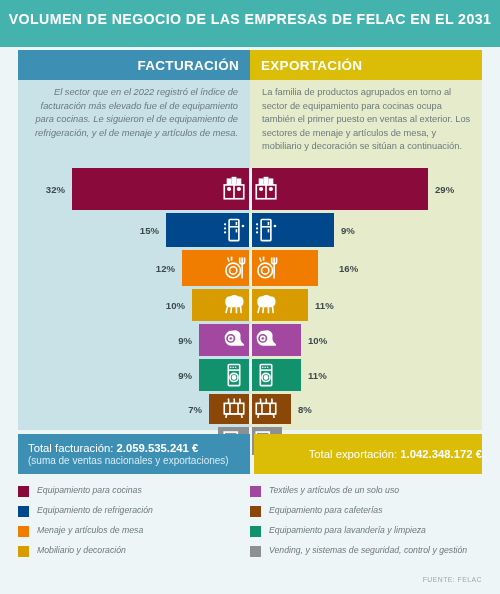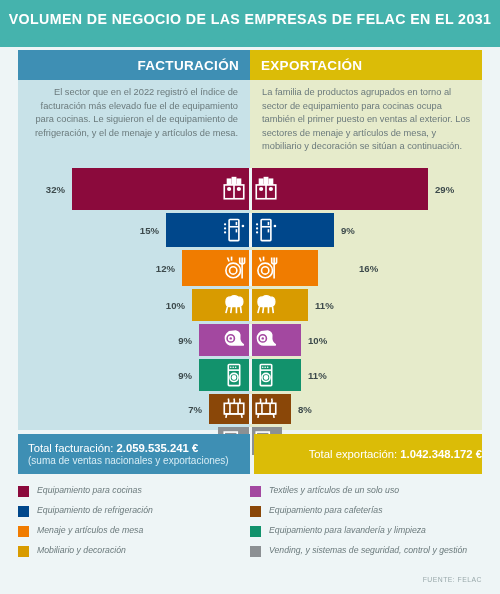--- a/index.html
+++ b/index.html
@@ -36,21 +36,21 @@
   .cap{
     position:absolute;top:0;height:30px;display:flex;align-items:center;
     color:#ffffff;font-size:13.5px;font-weight:bold;letter-spacing:.3px;
   }
   .cap-left{left:0;width:232px;background:#3e8fb4;justify-content:flex-end;padding-right:11px;box-sizing:border-box;}
   .cap-right{left:232px;width:232px;background:#dbbc07;justify-content:flex-start;padding-left:11px;box-sizing:border-box;}
 
   .blurb{
     position:absolute;top:36px;font-size:9.3px;line-height:13.6px;color:#6b7a7c;
   }
-  .blurb-left{left:0;width:232px;padding:0 12px 0 8px;box-sizing:border-box;text-align:right;}
+  .blurb-left{left:0;width:232px;padding:0 12px 0 8px;box-sizing:border-box;text-align:right;font-style:italic;}
   .blurb-right{left:232px;width:232px;padding:0 8px 0 12px;box-sizing:border-box;text-align:left;}
 
   
   .chart{position:absolute;left:18px;top:168px;width:464px;height:262px;}
   .row{position:relative;width:464px;}
   .bar{
     position:absolute;top:0;height:100%;
     display:flex;align-items:center;justify-content:center;
   }
   .bar-l{right:232px;}
@@ -201,21 +201,21 @@
               <circle cx="15" cy="19" r="4.5"></circle>
               <line x1="26" y1="3" x2="26" y2="29"></line>
               <path d="M23 3 L23 9 Q23 11 26 11 Q29 11 29 9 L29 3"></path>
               <path d="M8 3 L10 8"></path>
               <path d="M13 2 L13 7"></path>
             </svg>
           </span>
         </div>
         <div class="divider"></div>
         <div class="pct pct-l" style="right: 300px; width: 60px;">12%</div>
-        <div class="pct pct-r" style="left: 308px; width: 60px; padding-left: 33px;">16%</div>
+        <div class="pct pct-r" style="left: 288px; width: 60px; padding-left: 33px;">16%</div>
       </div>
       <div class="row" style="height: 32px; margin-bottom: 3px;">
         <div class="bar bar-l" style="width: 58px; background: rgb(216, 155, 0);">
           <span class="ico" style="margin-left: 26px;">
             <svg viewBox="0 0 32 32" fill="#fff" stroke="#fff" stroke-width="1.5">
               <path d="M6 12 Q6 6 12 6 Q16 3 21 6 Q27 6 27 12 Q27 18 21 18 L10 18 Q6 18 6 12 Z"></path>
               <path d="M8 18 L6 26 M13 18 L12 26 M19 18 L19 26 M24 18 L25 26" stroke-width="2" fill="none"></path>
             </svg>
           </span>
         </div>

